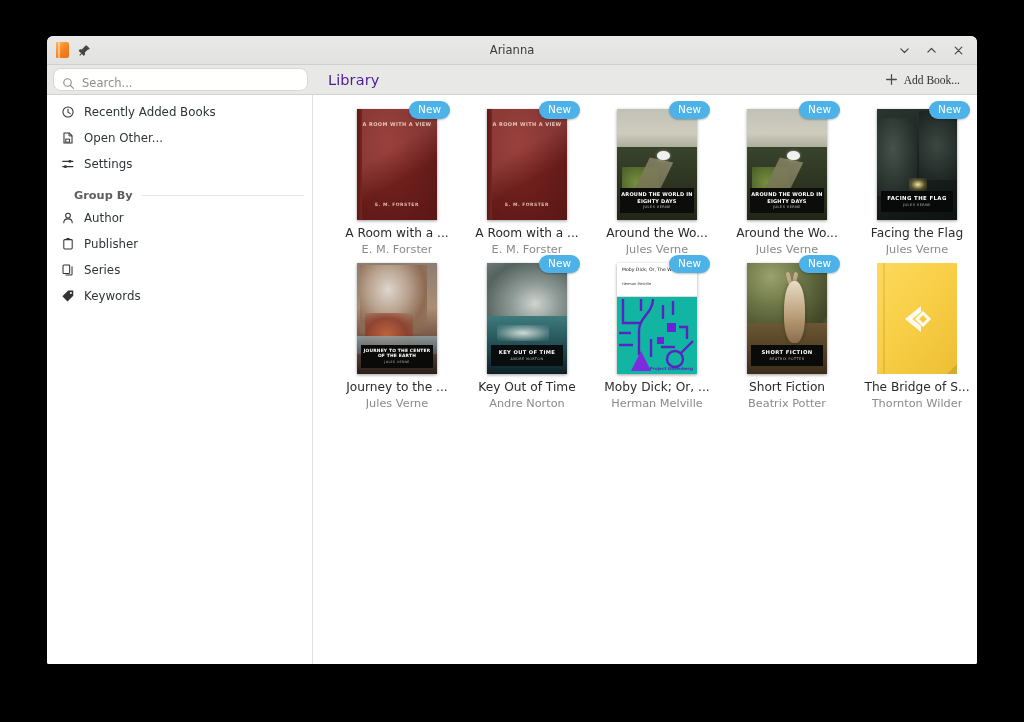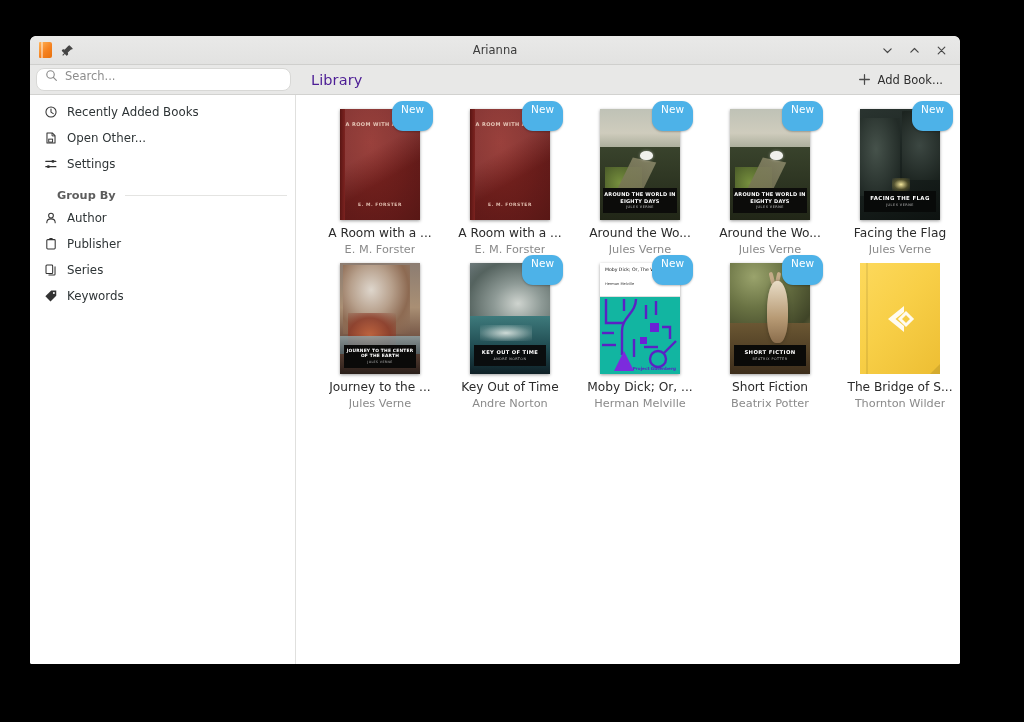--- a/index.html
+++ b/index.html
@@ -4,21 +4,21 @@
 <style>
   * { box-sizing: border-box; margin: 0; padding: 0; }
   html, body {
     width: 1024px; height: 722px;
     background: #000;
     font-family: "DejaVu Sans", "Liberation Sans", sans-serif;
     overflow: hidden;
   }
   #window {
     position: absolute;
-    left: 30px; top: 36px;
+    left: 47px; top: 36px;
     width: 930px; height: 628px;
     background: #ffffff;
     border-radius: 6px 6px 2px 2px;
     box-shadow: 0 2px 10px rgba(0,0,0,0.55);
     overflow: hidden;
     display: flex;
     flex-direction: column;
   }
   
   #titlebar {
@@ -65,39 +65,39 @@
     border-bottom: 1px solid #d2d2d0;
   }
   #search-wrap {
     width: 266px; flex: 0 0 266px;
     display:flex; align-items:center;
     padding: 3px 5px 3px 6px;
   }
   #search-box {
     flex:1; height: 23px; background:#fff;
     border: 1px solid #d8d8d6; border-radius: 8px;
-    display:flex; align-items:flex-start; gap:7px; padding: 0 8px;
+    display:flex; align-items:flex-end; gap:7px; padding: 0 8px;
   }
   #search-box .s-ico { color:#888; display:flex; }
   #search-input {
     border:none; outline:none; font-size: 11.5px; color:#333;
     width:100%; background:transparent;
     font-family: "DejaVu Sans", "Liberation Sans", sans-serif;
   }
   #search-input::placeholder { color:#8d8d8d; }
   #header-right {
     flex:1; background:#e8e8e7;
     display:flex; align-items:center; justify-content:space-between;
     padding: 0 12px 0 15px;
   }
   #library-title { font-size: 14.5px; color:#4c1d95; letter-spacing:.1px; }
   #add-book {
     display:flex; align-items:center; gap:6px;
     font-size: 11.5px; color:#2f2f2f;
-    padding: 3px 5px; border-radius:3px; cursor:default;
+    padding: 3px 5px; border-radius:3px; cursor:default;font-family:Liberation Serif, serif;
   }
   .plus-ico { color:#4a4a4a; display:flex; }
   
   #body { flex:1; display:flex; min-height:0; }
   #sidebar {
     width: 266px; flex: 0 0 266px;
     background:#fff; border-right:1px solid #e0e0de;
     padding-top: 3px;
   }
   .side-item {
@@ -127,21 +127,21 @@
   .cover-wrap { position:relative; width: 80px; height: 111px; }
   .cover {
     width:100%; height:100%;
     box-shadow: 0 1px 3px rgba(0,0,0,.38);
     overflow:hidden; position:relative;
     background:#ddd;
   }
   .badge {
     position:absolute; right:-13px; top:-8px;
     background:#4db2e8; color:#fff; font-size:10.5px;
-    padding: 3px 9px 16px; border-radius:11px;
+    padding: 3px 9px 4px; border-radius:11px;
     box-shadow: 0 1px 2px rgba(0,0,0,.25);
     line-height:1;
   }
   .btitle {
     margin-top: 6px; font-size: 12.2px; color:#2b2b2b;
     max-width: 124px; white-space:nowrap; overflow:hidden; text-overflow:ellipsis;
     text-align:center;
   }
   .bauthor { margin-top: 3px; font-size: 11.3px; color:#8a8a8a; text-align:center;
     max-width:124px; white-space:nowrap; overflow:hidden; text-overflow:ellipsis; }

